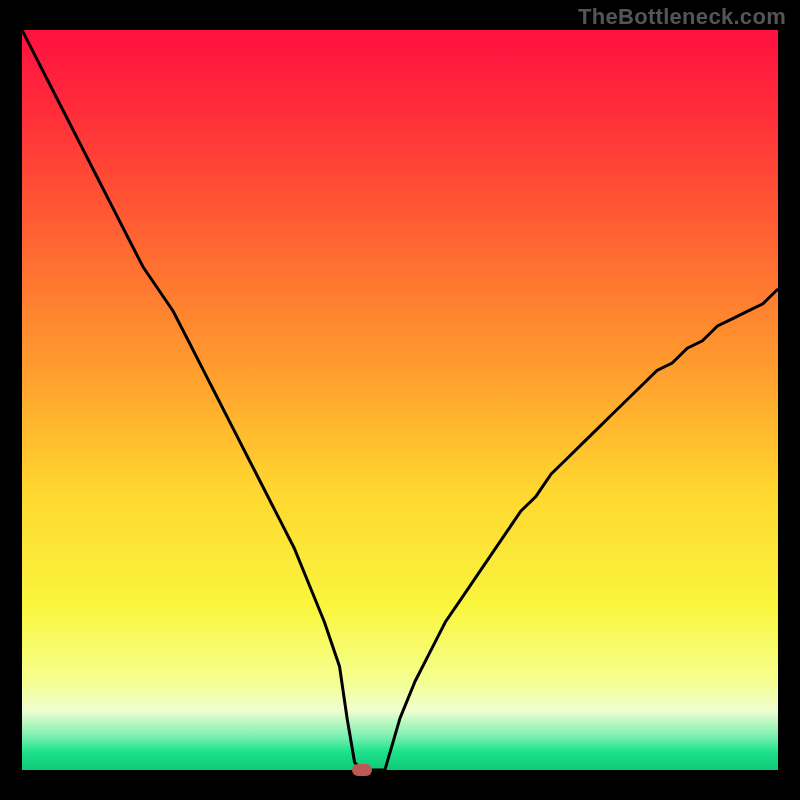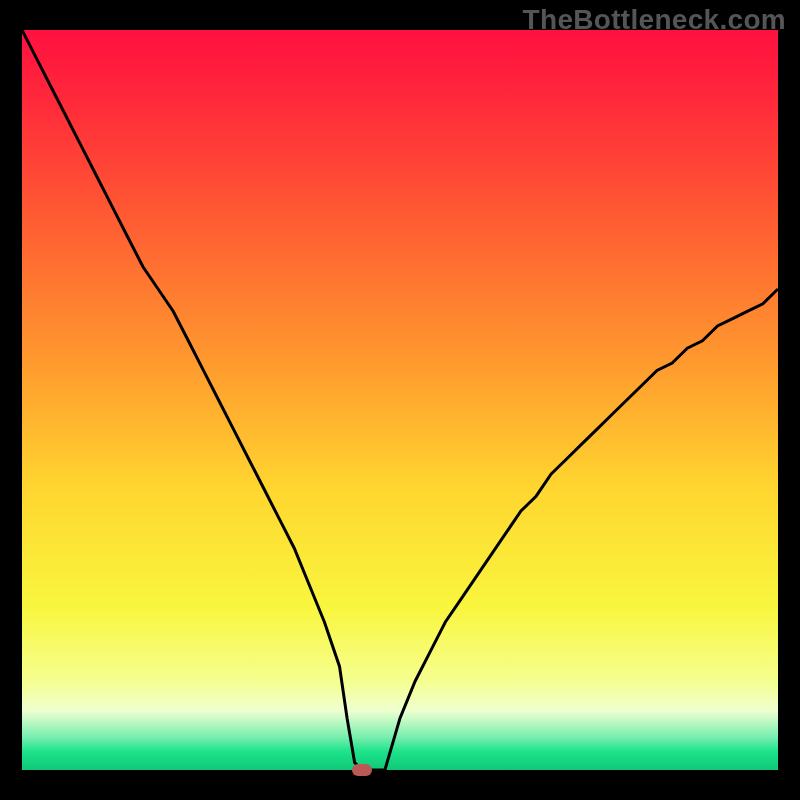--- a/index.html
+++ b/index.html
@@ -15,21 +15,21 @@
     position: relative;
     width: 800px;
     height: 800px;
     background: #000;
   }
   .watermark {
     position: absolute;
     top: 4px;
     right: 14px;
     color: #555;
-    font-size: 28px;
+    font-size: 22px;
     font-weight: 600;
     letter-spacing: 0.3px;
     z-index: 10;
   }
   .plot-outer {
     position: absolute;
     left: 22px;
     top: 30px;
     width: 756px;
     height: 740px;

